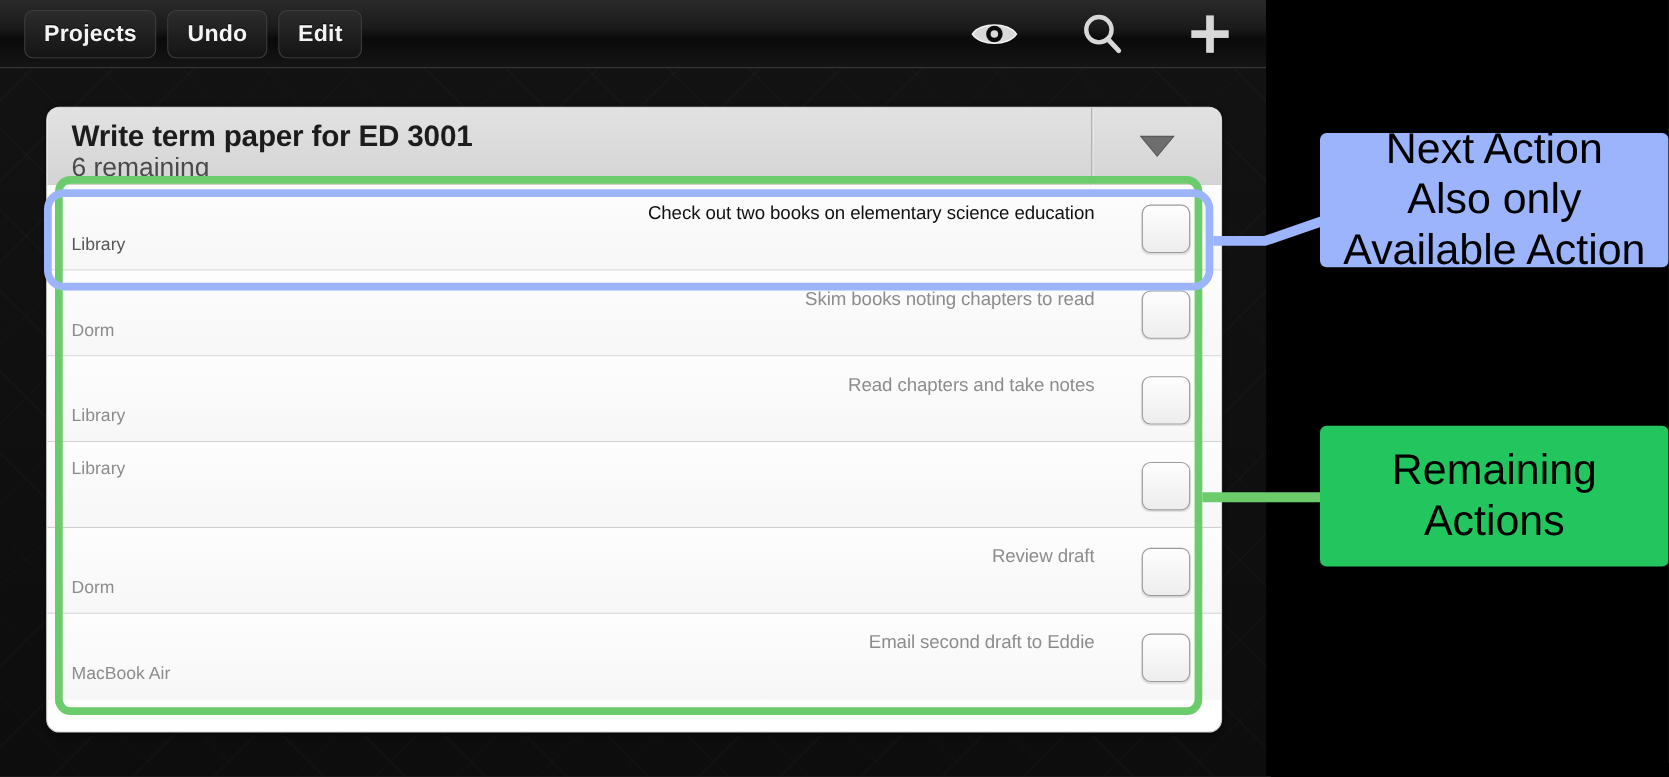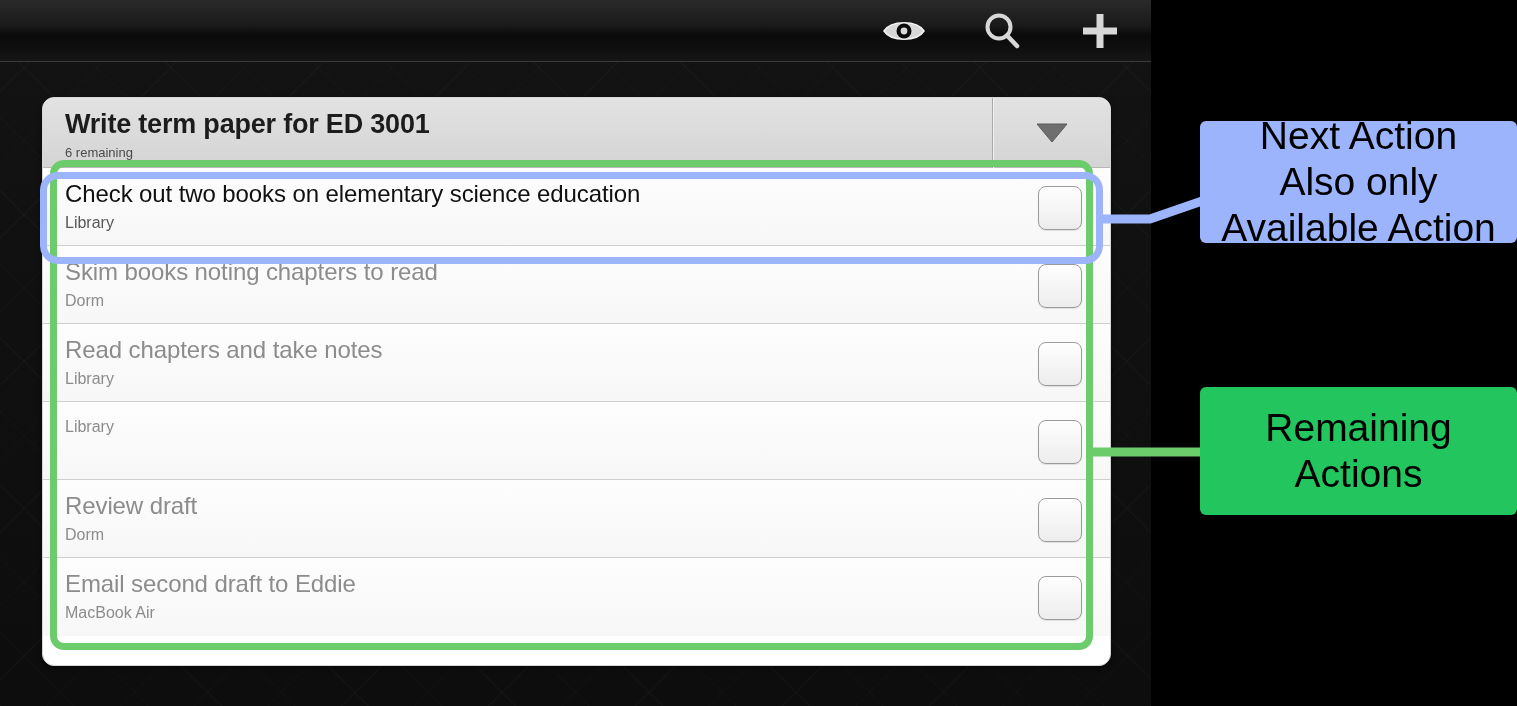--- a/index.html
+++ b/index.html
@@ -128,21 +128,21 @@
     top: 10px;
   }
   #project-title {
     font-size: 27px;
     font-weight: bold;
     color: #1c1c1c;
     letter-spacing: -0.2px;
     line-height: 32px;
   }
   #project-subtitle {
-    font-size: 13px;
+    font-size: 24px;
     color: #4a4a4a;
     line-height: 22px;
     margin-top: 2px;
   }
   #project-header-divider {
     position: absolute;
     left: 949px;
     top: 0;
     width: 1px;
     height: 70px;
@@ -174,26 +174,27 @@
     cursor: pointer;
   }
   .task-row:last-child { border-bottom: none; }
   .task-text {
     position: absolute;
     left: 22px;
     top: 11px;
     width: 930px;
   }
   .task-title {
-    font-size: 24px;
+    font-size: 17px;
     color: #8c8c8c;
     line-height: 30px;
     letter-spacing: -0.1px;
     white-space: nowrap;
     overflow: hidden;
+    text-align: right;
   }
   .task-row.available .task-title { color: #101010; }
   .task-context {
     font-size: 16px;
     color: #8c8c8c;
     line-height: 24px;
     margin-top: 2px;
   }
   .task-row.available .task-context { color: #575757; }
 
@@ -276,20 +277,25 @@
   }
 </style>
 </head>
 <body>
 
 <div id="screen">
 
   <div id="app-region">
 
     <div id="toolbar">
+      <div id="toolbar-left">
+        <div class="tb-button">Projects</div>
+        <div class="tb-button">Undo</div>
+        <div class="tb-button">Edit</div>
+      </div>
 
       <div id="toolbar-right">
         <div class="tb-icon">
           <svg width="44" height="30" viewBox="0 0 44 30">
             <path d="M2 15 C9 4, 35 4, 42 15 C35 26, 9 26, 2 15 Z" fill="#d8d8d8" stroke="#f2f2f2" stroke-width="1.5"></path>
             <circle cx="22" cy="15" r="7.5" fill="#0a0a0a"></circle>
             <circle cx="22" cy="15" r="3.4" fill="#d8d8d8"></circle>
           </svg>
         </div>
         <div class="tb-icon">

